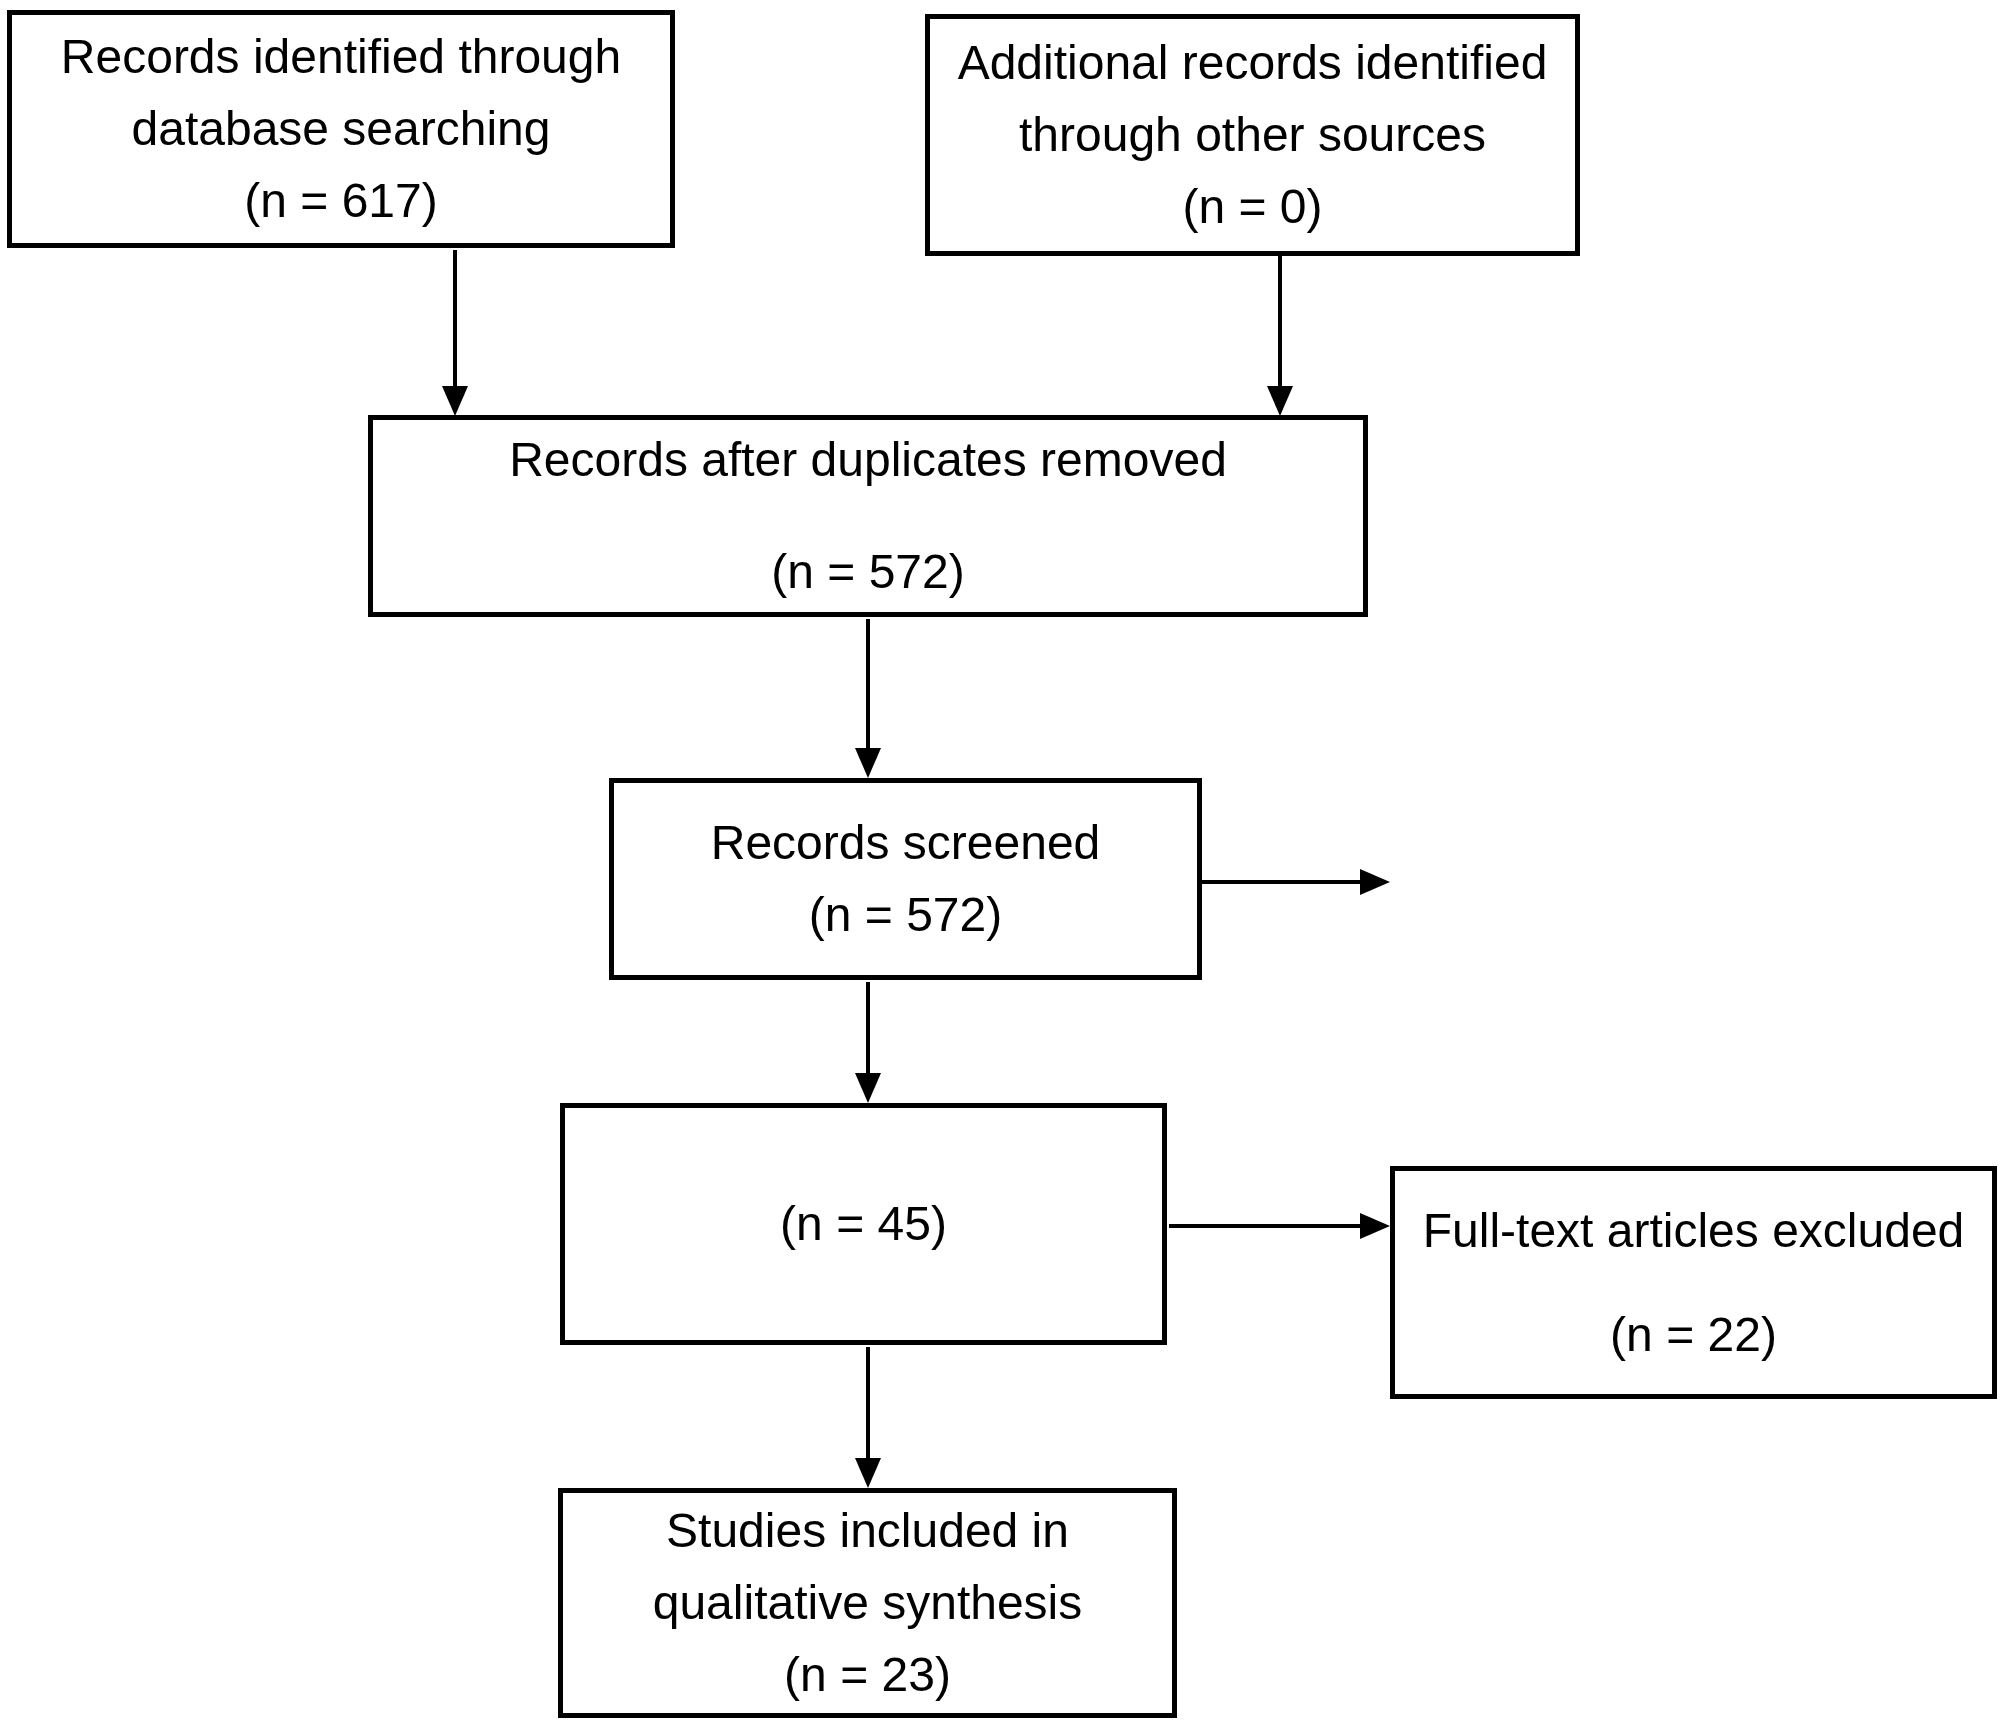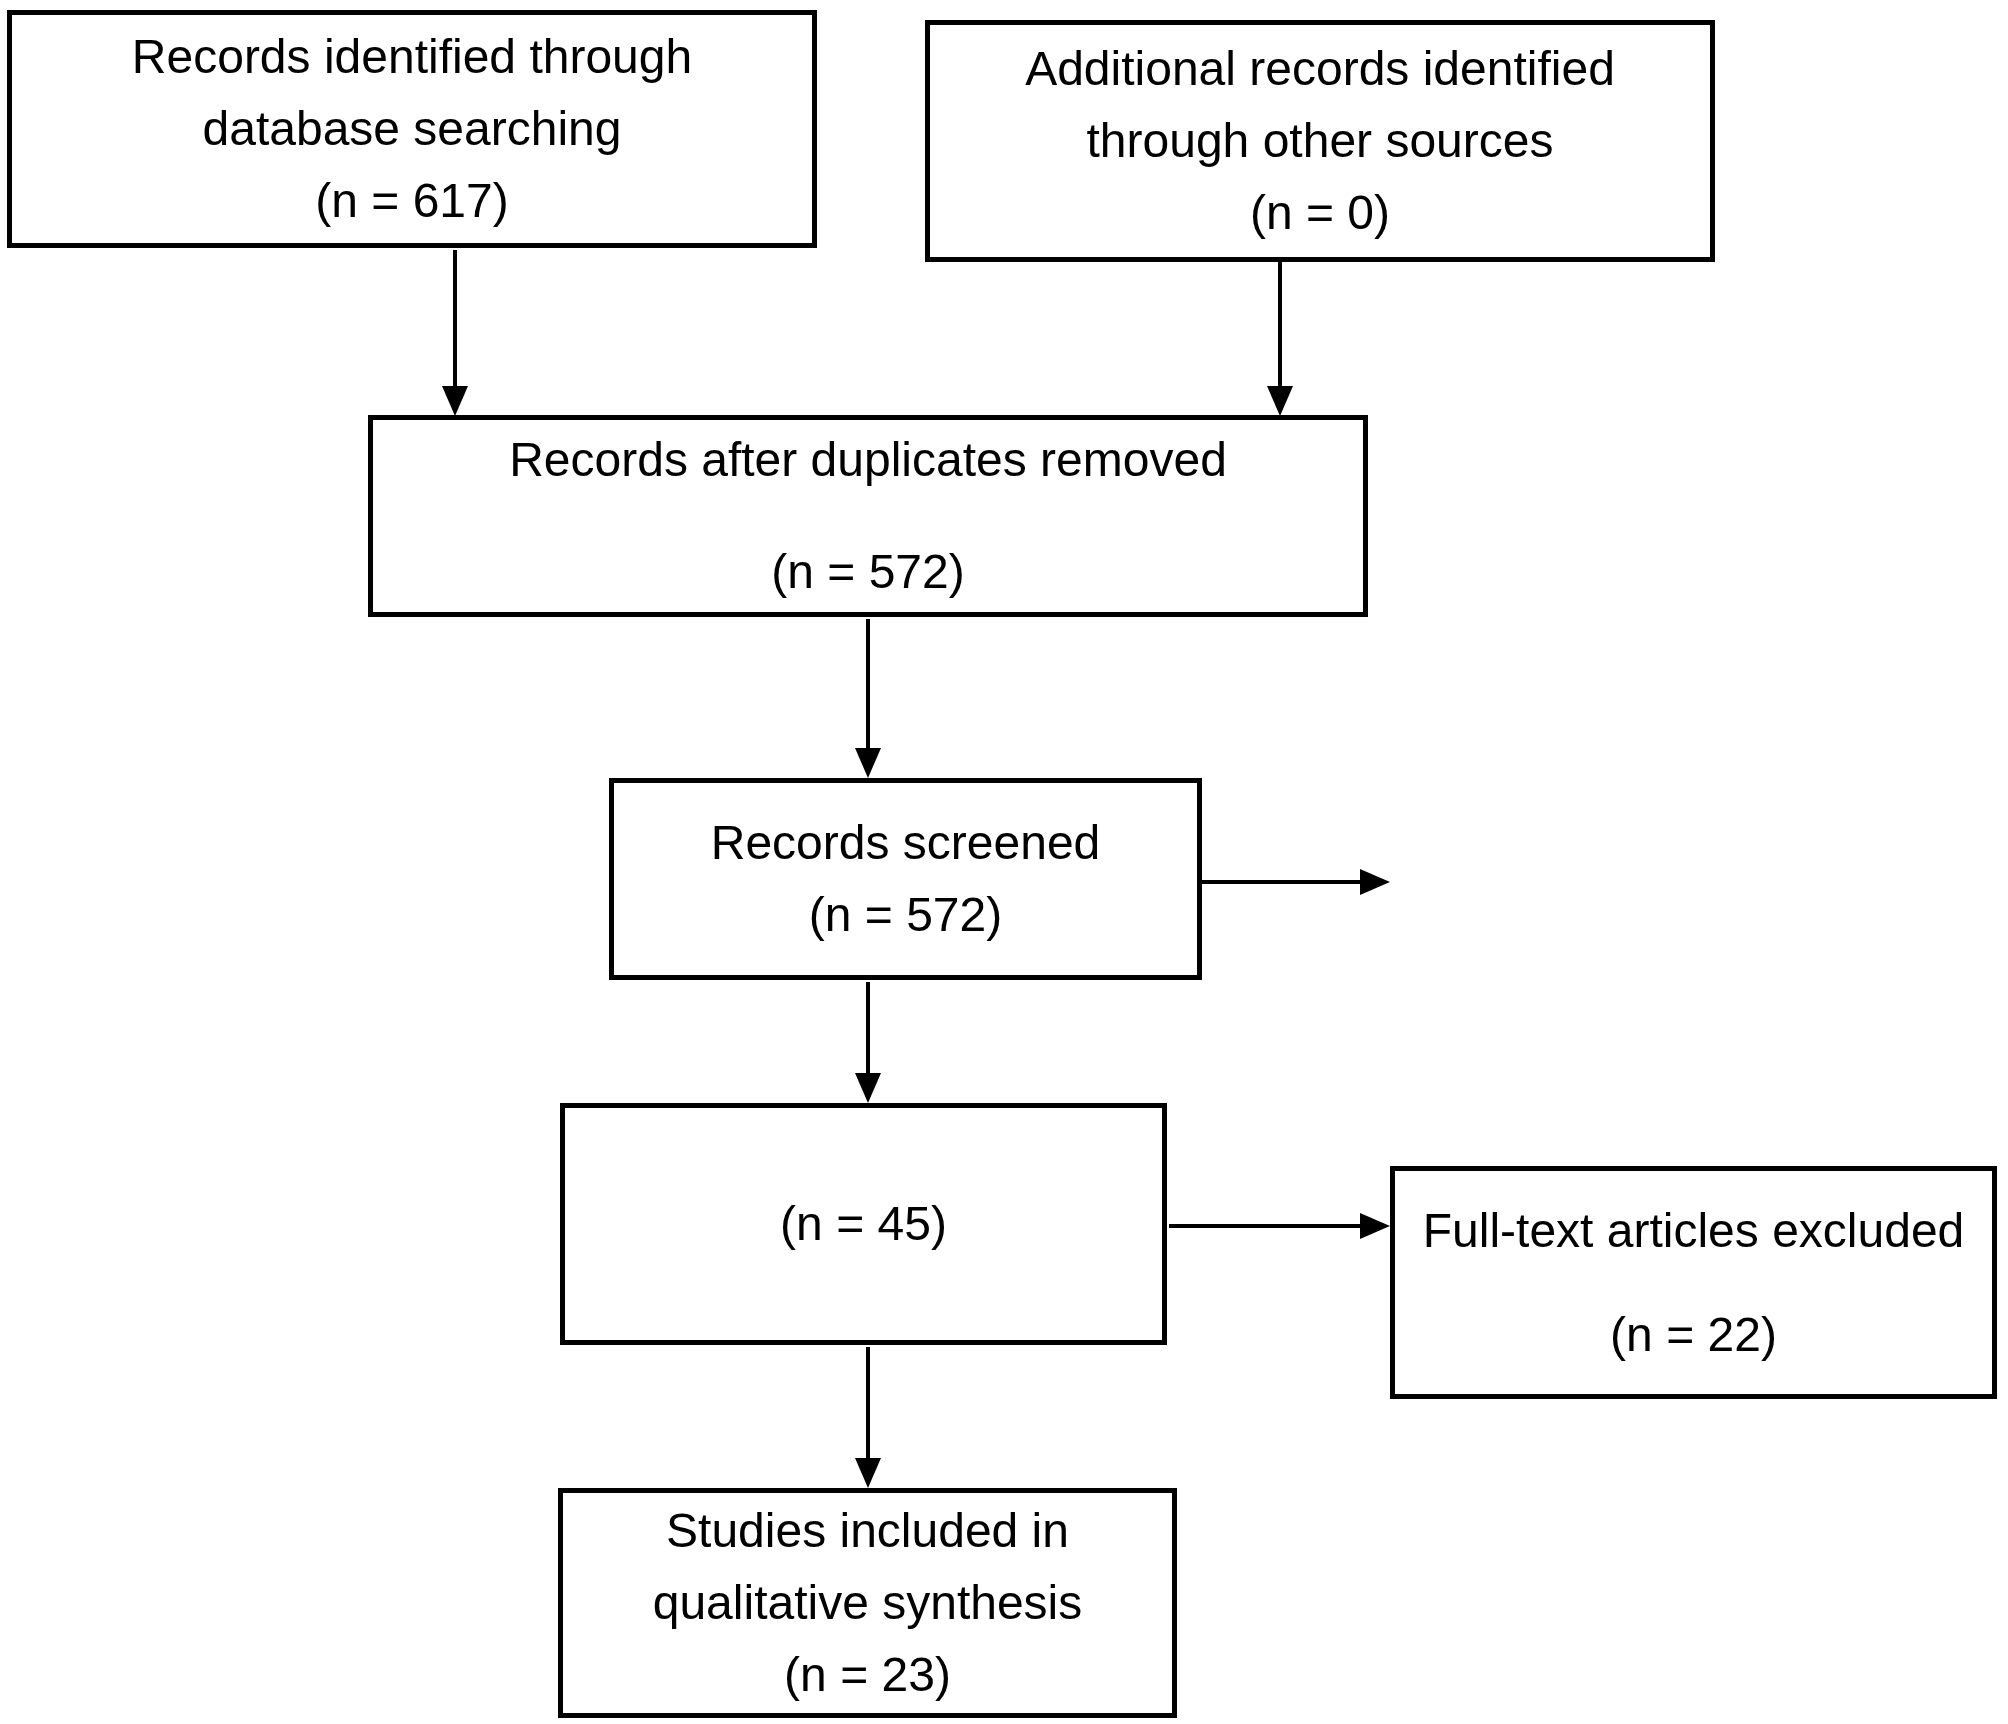--- a/index.html
+++ b/index.html
@@ -26,22 +26,22 @@
     justify-content: center;
     text-align: center;
     font-size: 48px;
     line-height: 1.5;
     padding: 0 5px;
   }
   .box-label {
     white-space: pre-line;
   }
   
-  .b-identified-db   { left: 7px;    top: 10px;   width: 810px;  height: 238px; }
-  .b-other-sources   { left: 925px;  top: 20px;   width: 790px;  height: 242px; }
+  .b-identified-db   { left: 7px;    top: 10px;   width: 668px;  height: 238px; }
+  .b-other-sources   { left: 925px;  top: 14px;   width: 655px;  height: 242px; }
   .b-dedup           { left: 368px;  top: 415px;  width: 1000px; height: 202px; gap: 40px; }
   .b-screened        { left: 565px;  top: 778px;  width: 593px;  height: 202px; margin-left: 44px; }
   .b-excluded        { left: 1390px; top: 782px;  width: 607px;  height: 196px; }
   .b-fulltext        { left: 560px;  top: 1103px; width: 607px;  height: 242px; }
   .b-ft-excluded     { left: 1390px; top: 1166px; width: 607px;  height: 233px; gap: 32px; }
   .b-included        { left: 558px;  top: 1488px; width: 619px;  height: 230px; }
 
   svg.arrows {
     position: absolute;
     left: 0;

